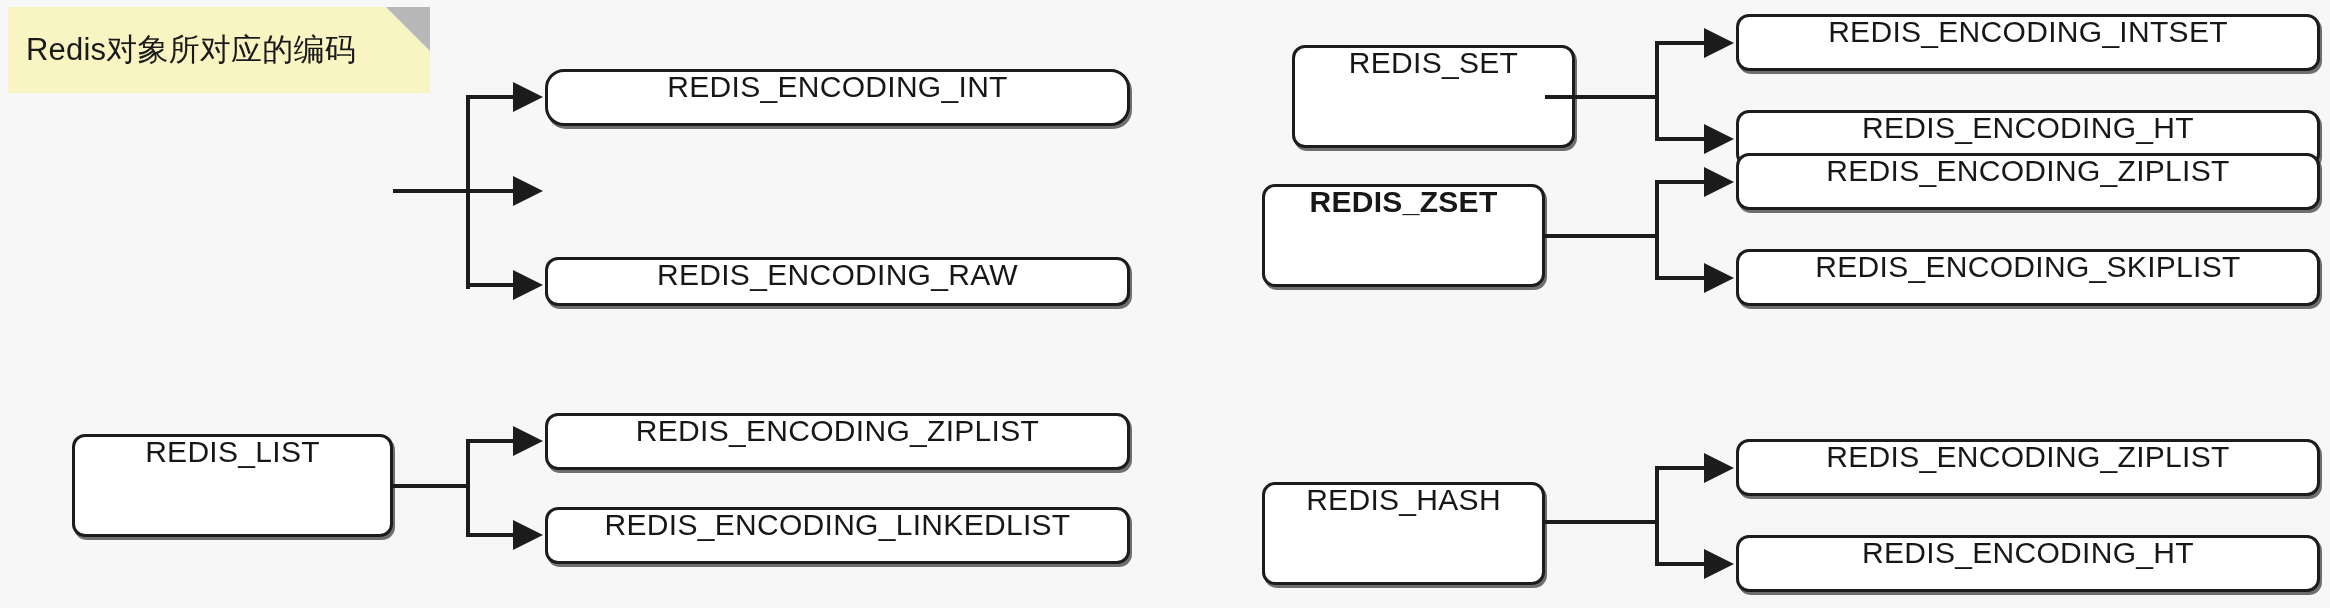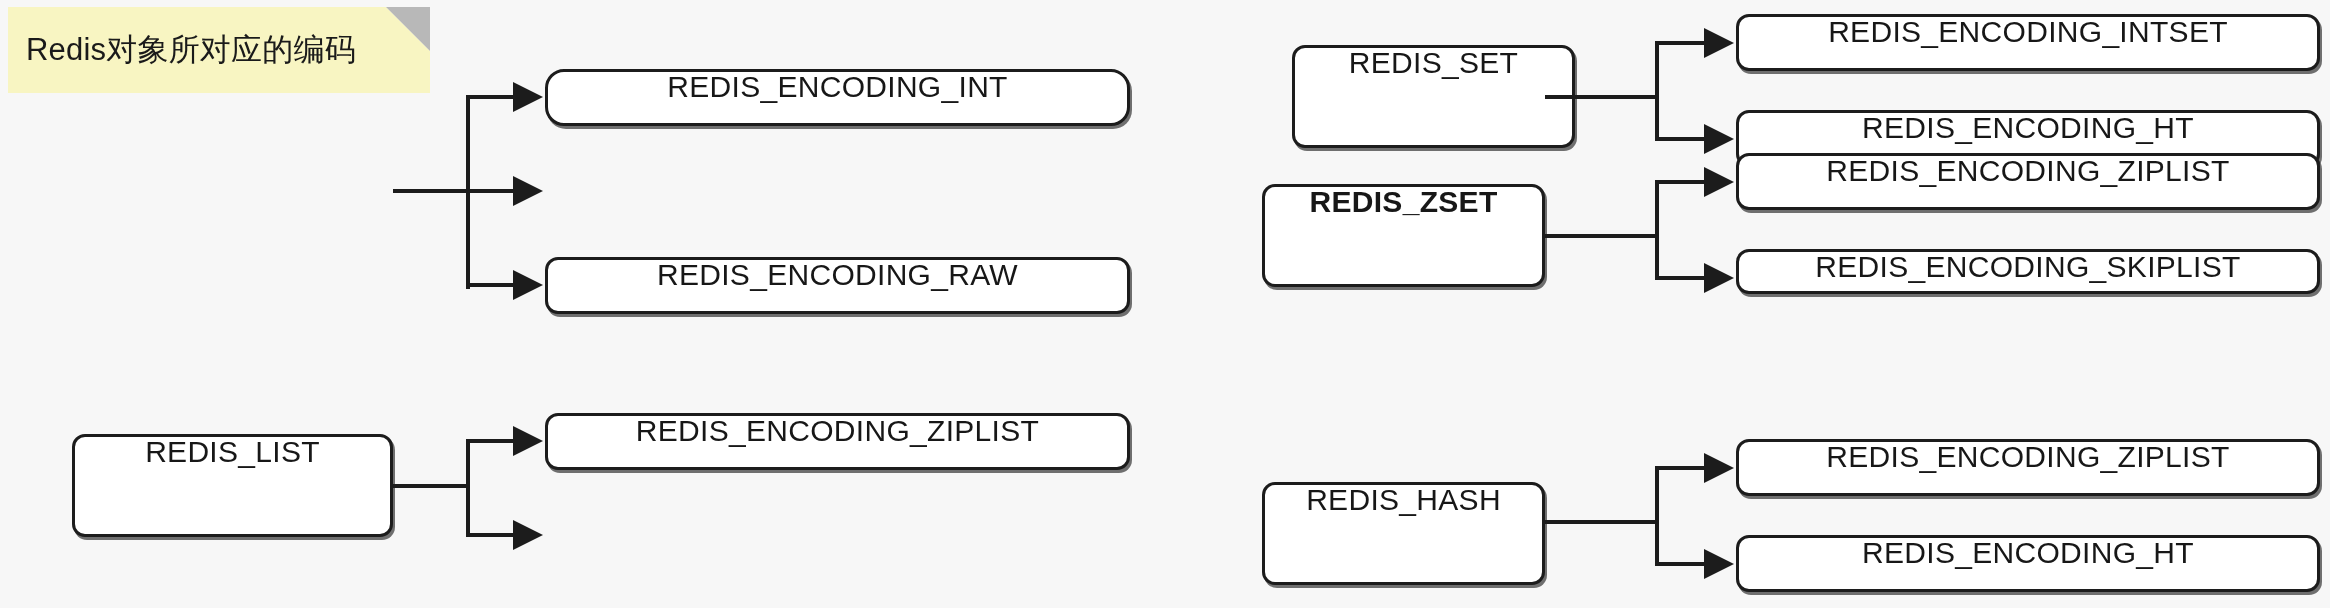--- a/index.html
+++ b/index.html
@@ -119,39 +119,42 @@
   <div class="node enc-node" style="left:545px; top:69px; width:585px; height:57px;border-radius:19px;">
     <span class="node-label">REDIS_ENCODING_INT</span>
   </div>
 
   <div class="wire-h" style="left:466px; top:189px; width:55px;"></div>
   <div class="arrow-head" style="left:513px; top:176px;"></div>
 
   <div class="wire-v" style="left:466px; top:189px; height:96px;"></div>
   <div class="wire-h" style="left:466px; top:283px; width:55px;"></div>
   <div class="arrow-head" style="left:513px; top:270px;"></div>
-  <div class="node enc-node" style="left:545px; top:257px; width:585px; height:57px;">
+  <div class="node enc-node" style="left:545px; top:257px; width:585px; height:49px;">
     <span class="node-label">REDIS_ENCODING_RAW</span>
   </div>
 
   <div class="node type-node" style="left:72px; top:434px; width:321px; height:103px;">
     <span class="node-label">REDIS_LIST</span>
   </div>
 
   <div class="wire-h" style="left:393px; top:484px; width:75px;"></div>
   <div class="wire-v" style="left:466px; top:439px; height:98px;"></div>
 
   <div class="wire-h" style="left:466px; top:439px; width:55px;"></div>
   <div class="arrow-head" style="left:513px; top:426px;"></div>
   <div class="node enc-node" style="left:545px; top:413px; width:585px; height:57px;">
     <span class="node-label">REDIS_ENCODING_ZIPLIST</span>
   </div>
 
   <div class="wire-h" style="left:466px; top:533px; width:55px;"></div>
   <div class="arrow-head" style="left:513px; top:520px;"></div>
+  <div class="node enc-node" style="left:545px; top:507px; width:585px; height:57px;">
+    <span class="node-label">REDIS_ENCODING_LINKEDLIST</span>
+  </div>
 
   <div class="node type-node" style="left:1262px; top:45px; width:283px; height:103px;margin-left:30px;">
     <span class="node-label">REDIS_SET</span>
   </div>
 
   <div class="wire-h" style="left:1545px; top:95px; width:112px;"></div>
   <div class="wire-v" style="left:1655px; top:41px; height:100px;"></div>
 
   <div class="wire-h" style="left:1655px; top:41px; width:57px;"></div>
   <div class="arrow-head" style="left:1704px; top:28px;"></div>
@@ -173,21 +176,21 @@
   <div class="wire-v" style="left:1655px; top:180px; height:100px;"></div>
 
   <div class="wire-h" style="left:1655px; top:180px; width:57px;"></div>
   <div class="arrow-head" style="left:1704px; top:167px;"></div>
   <div class="node enc-node" style="left:1736px; top:153px; width:584px; height:57px;">
     <span class="node-label">REDIS_ENCODING_ZIPLIST</span>
   </div>
 
   <div class="wire-h" style="left:1655px; top:276px; width:57px;"></div>
   <div class="arrow-head" style="left:1704px; top:263px;"></div>
-  <div class="node enc-node" style="left:1736px; top:249px; width:584px; height:45px;">
+  <div class="node enc-node" style="left:1736px; top:249px; width:584px; height:57px;">
     <span class="node-label">REDIS_ENCODING_SKIPLIST</span>
   </div>
 
   <div class="node type-node" style="left:1262px; top:482px; width:283px; height:103px;">
     <span class="node-label">REDIS_HASH</span>
   </div>
 
   <div class="wire-h" style="left:1545px; top:520px; width:112px;"></div>
   <div class="wire-v" style="left:1655px; top:466px; height:100px;"></div>
 

